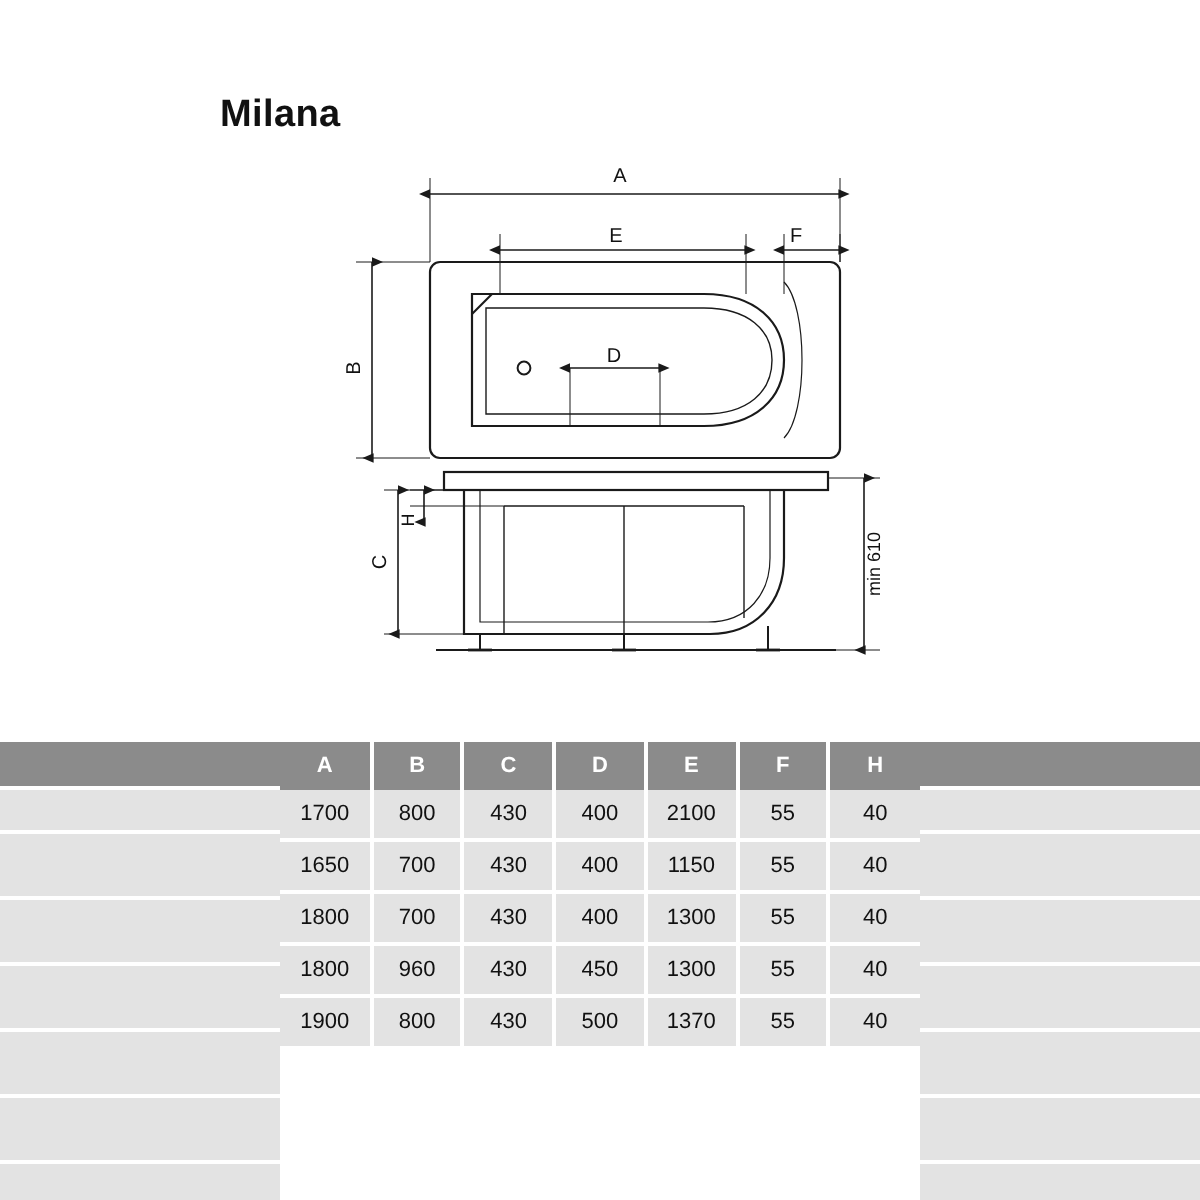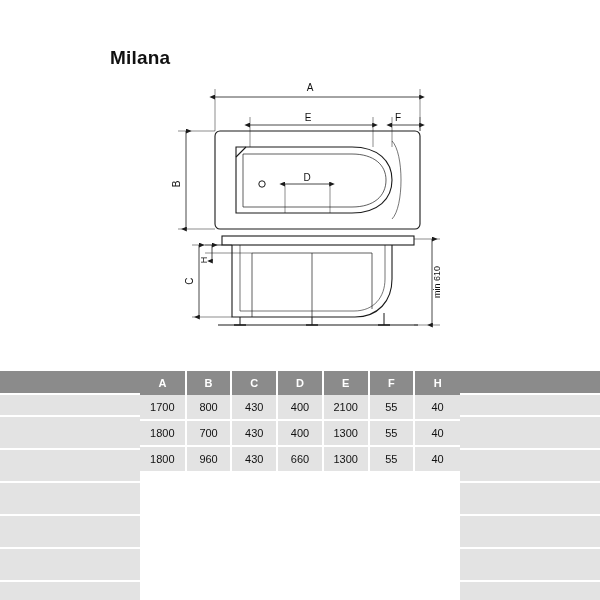--- a/index.html
+++ b/index.html
@@ -230,34 +230,52 @@
         <tr>
           <td>1700</td>
           <td>800</td>
           <td>430</td>
           <td>400</td>
           <td>2100</td>
           <td>55</td>
           <td>40</td>
         </tr>
         <tr>
+          <td>1650</td>
+          <td>700</td>
+          <td>430</td>
+          <td>400</td>
+          <td>1150</td>
+          <td>55</td>
+          <td>40</td>
+        </tr>
+        <tr>
           <td>1800</td>
           <td>700</td>
           <td>430</td>
           <td>400</td>
           <td>1300</td>
           <td>55</td>
           <td>40</td>
         </tr>
         <tr>
           <td>1800</td>
           <td>960</td>
           <td>430</td>
-          <td>660</td>
+          <td>450</td>
           <td>1300</td>
+          <td>55</td>
+          <td>40</td>
+        </tr>
+        <tr>
+          <td>1900</td>
+          <td>800</td>
+          <td>430</td>
+          <td>500</td>
+          <td>1370</td>
           <td>55</td>
           <td>40</td>
         </tr>
       </tbody>
     </table>
   </div>
 
 </div>
 
 </body></html>

